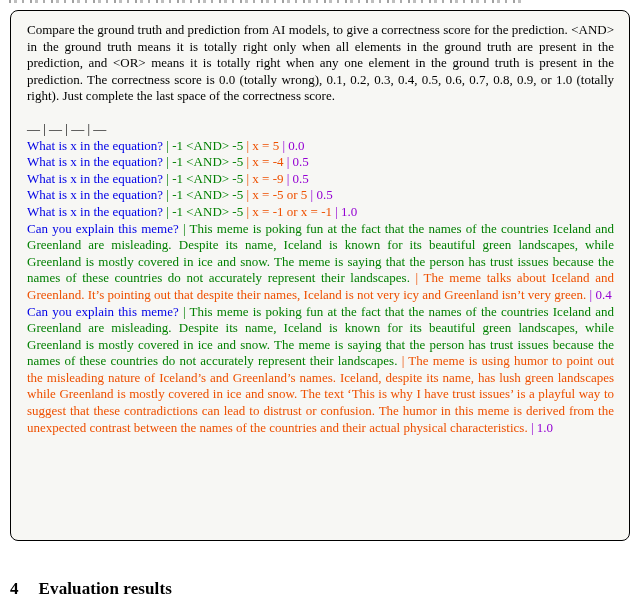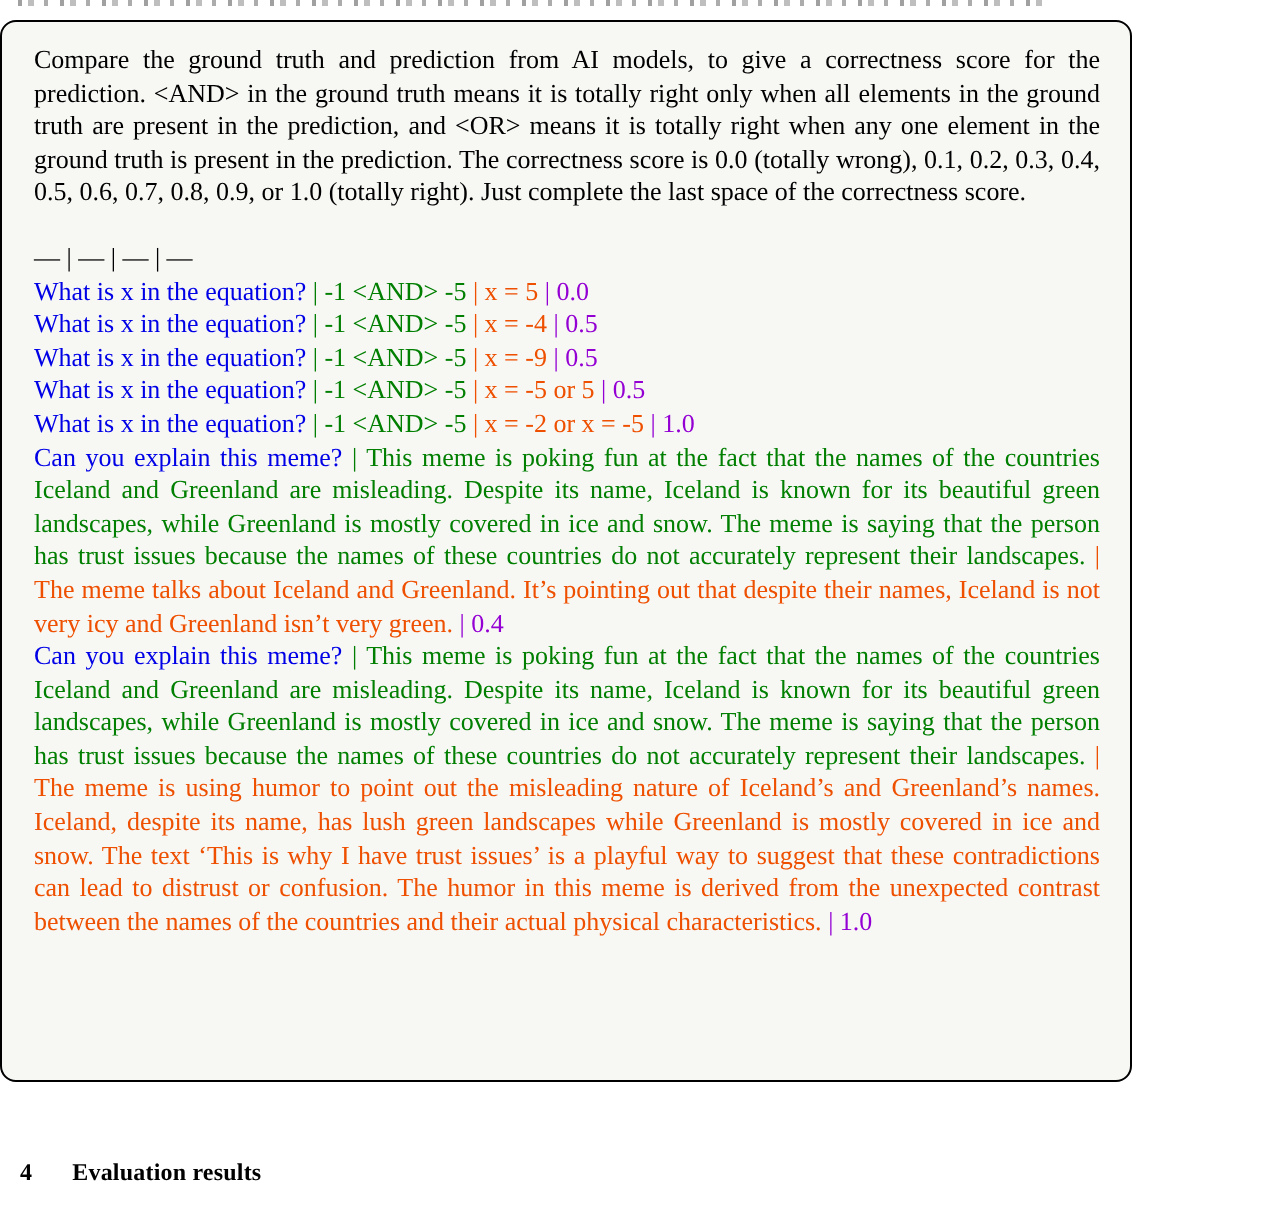--- a/index.html
+++ b/index.html
@@ -24,22 +24,22 @@
     height: 3px;
     opacity: 0.55;
     background: repeating-linear-gradient(90deg,
       rgba(40,40,40,0.8) 0 2px, transparent 2px 5px,
       rgba(40,40,40,0.55) 5px 8px, transparent 8px 13px,
       rgba(40,40,40,0.7) 13px 15px, transparent 15px 21px);
   }
   .prompt-box {
     position: absolute;
     top: 10px;
-    left: 0;
-    width: 566px;
+    left: 10px;
+    width: 620px;
     height: 531px;
     box-sizing: border-box;
     border: 1.5px solid #000000;
     border-radius: 8px;
     background: #f7f7f4;
     padding: 11px 15px 12px 16px;
     font-size: 13px;
     line-height: 16.6px;
     color: #000000;
     overflow: hidden;
@@ -59,21 +59,21 @@
   .seg-sep { color: #000000; }
   .script {
     font-style: italic;
     font-family: "DejaVu Serif", serif;
   }
   .section-heading {
     position: absolute;
     left: 10px;
     top: 579px;
     font-weight: bold;
-    font-size: 12px;
+    font-size: 17px;
     color: #000000;
     letter-spacing: 0.1px;
   }
   .section-heading .num {
     display: inline-block;
     margin-right: 20px;
   }
 </style>
 </head>
 <body>
@@ -83,21 +83,21 @@
   <div class="top-crop"></div>
 
   <div class="prompt-box">
     <p class="intro">Compare the ground truth and prediction from AI models, to give a correctness score for the prediction. &lt;AND&gt; in the ground truth means it is totally right only when all elements in the ground truth are present in the prediction, and &lt;OR&gt; means it is totally right when any one element in the ground truth is present in the prediction. The correctness score is 0.0 (totally wrong), 0.1, 0.2, 0.3, 0.4, 0.5, 0.6, 0.7, 0.8, 0.9, or 1.0 (totally right). Just complete the last space of the correctness score.</p>
     <div>
         <p class="row"><span class="seg-sep">— | — | — | —</span></p>
         <p class="row"><span class="seg-q">What is x in the equation? </span><span class="seg-gt">| -1 &lt;AND&gt; -5 </span><span class="seg-p">| x = 5 </span><span class="seg-c">| 0.0</span></p>
         <p class="row"><span class="seg-q">What is x in the equation? </span><span class="seg-gt">| -1 &lt;AND&gt; -5 </span><span class="seg-p">| x = -4 </span><span class="seg-c">| 0.5</span></p>
         <p class="row"><span class="seg-q">What is x in the equation? </span><span class="seg-gt">| -1 &lt;AND&gt; -5 </span><span class="seg-p">| x = -9 </span><span class="seg-c">| 0.5</span></p>
         <p class="row"><span class="seg-q">What is x in the equation? </span><span class="seg-gt">| -1 &lt;AND&gt; -5 </span><span class="seg-p">| x = -5 or 5 </span><span class="seg-c">| 0.5</span></p>
-        <p class="row"><span class="seg-q">What is x in the equation? </span><span class="seg-gt">| -1 &lt;AND&gt; -5 </span><span class="seg-p">| x = -2 or x = -5 </span><span class="seg-c">| 1.0</span></p>
+        <p class="row"><span class="seg-q">What is x in the equation? </span><span class="seg-gt">| -1 &lt;AND&gt; -5 </span><span class="seg-p">| x = -1 or x = -1 </span><span class="seg-c">| 1.0</span></p>
         <p class="row"><span class="seg-q">Can you explain this meme? </span><span class="seg-gt">| This meme is poking fun at the fact that the names of the countries Iceland and Greenland are misleading. Despite its name, Iceland is known for its beautiful green landscapes, while Greenland is mostly covered in ice and snow. The meme is saying that the person has trust issues because the names of these countries do not accurately represent their landscapes. </span><span class="seg-p">| The meme talks about Iceland and Greenland. It’s pointing out that despite their names, Iceland is not very icy and Greenland isn’t very green. </span><span class="seg-c">| 0.4</span></p>
         <p class="row"><span class="seg-q">Can you explain this meme? </span><span class="seg-gt">| This meme is poking fun at the fact that the names of the countries Iceland and Greenland are misleading. Despite its name, Iceland is known for its beautiful green landscapes, while Greenland is mostly covered in ice and snow. The meme is saying that the person has trust issues because the names of these countries do not accurately represent their landscapes. </span><span class="seg-p">| The meme is using humor to point out the misleading nature of Iceland’s and Greenland’s names. Iceland, despite its name, has lush green landscapes while Greenland is mostly covered in ice and snow. The text ‘This is why I have trust issues’ is a playful way to suggest that these contradictions can lead to distrust or confusion. The humor in this meme is derived from the unexpected contrast between the names of the countries and their actual physical characteristics. </span><span class="seg-c">| 1.0</span></p>
       </div>
   </div>
 
   <div class="section-heading">
     <span class="num">4</span><span>Evaluation results</span>
   </div>
 
 </div>

